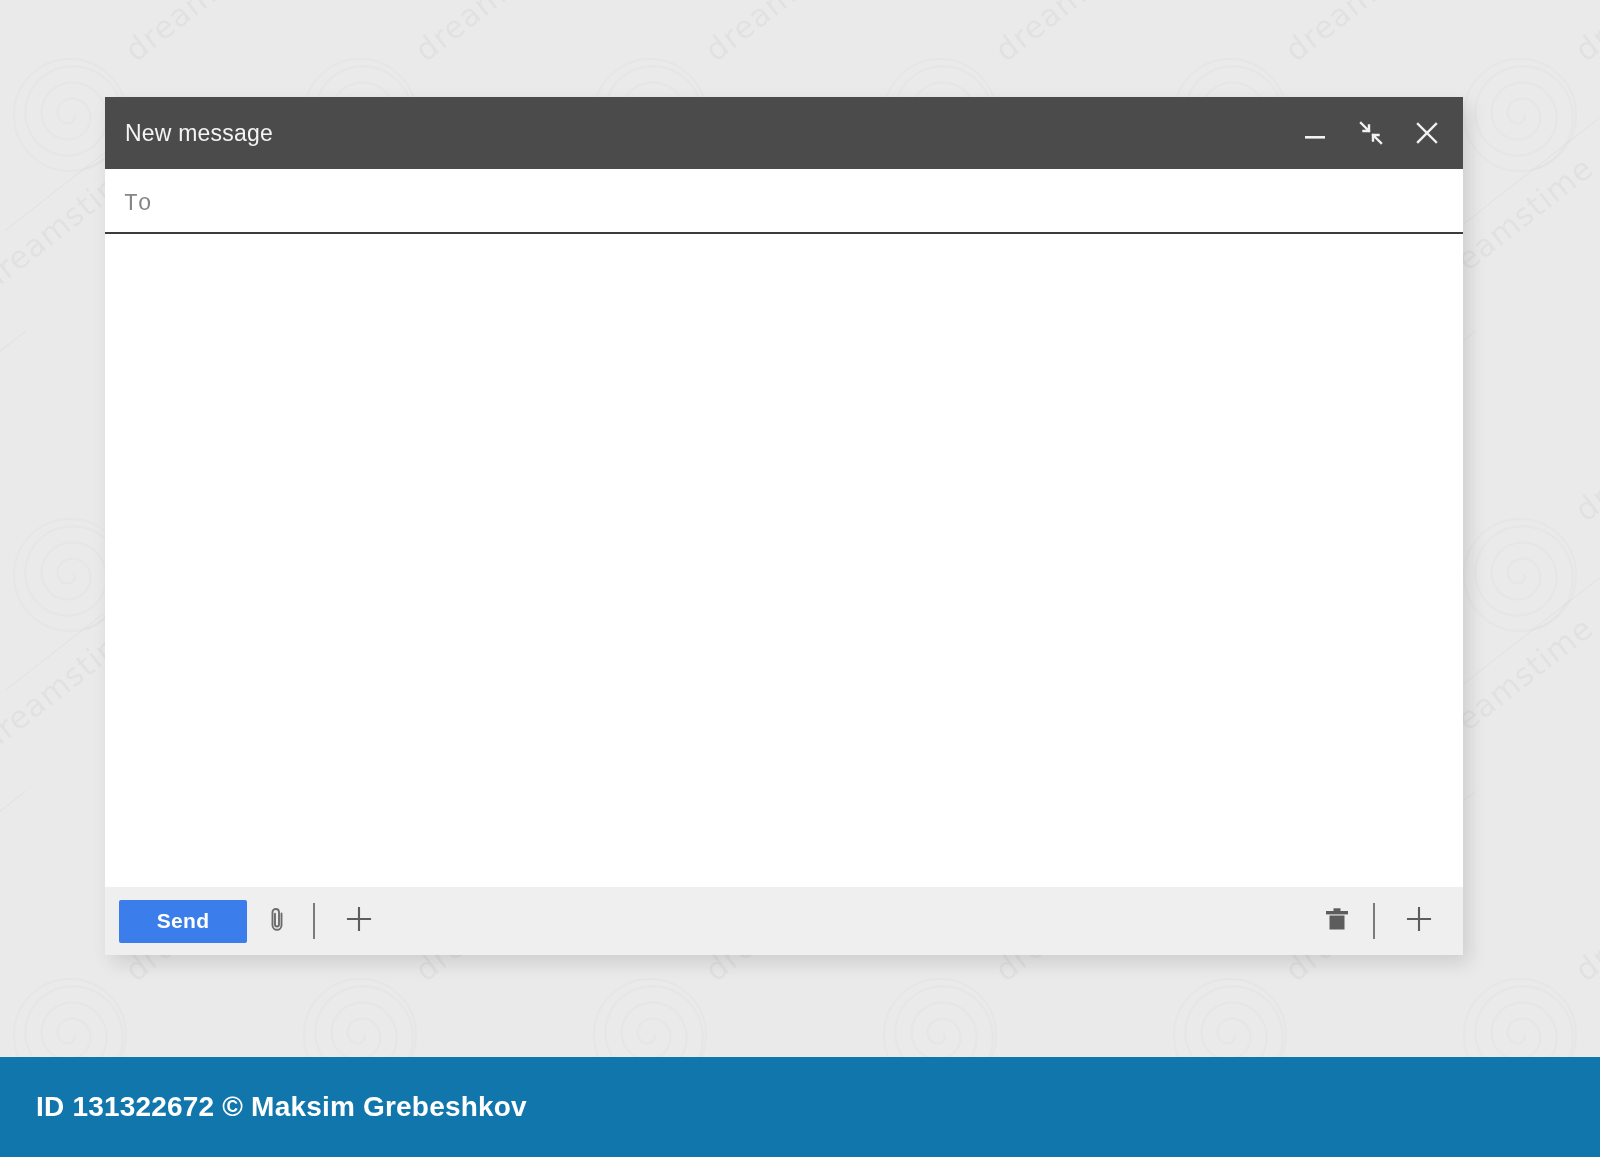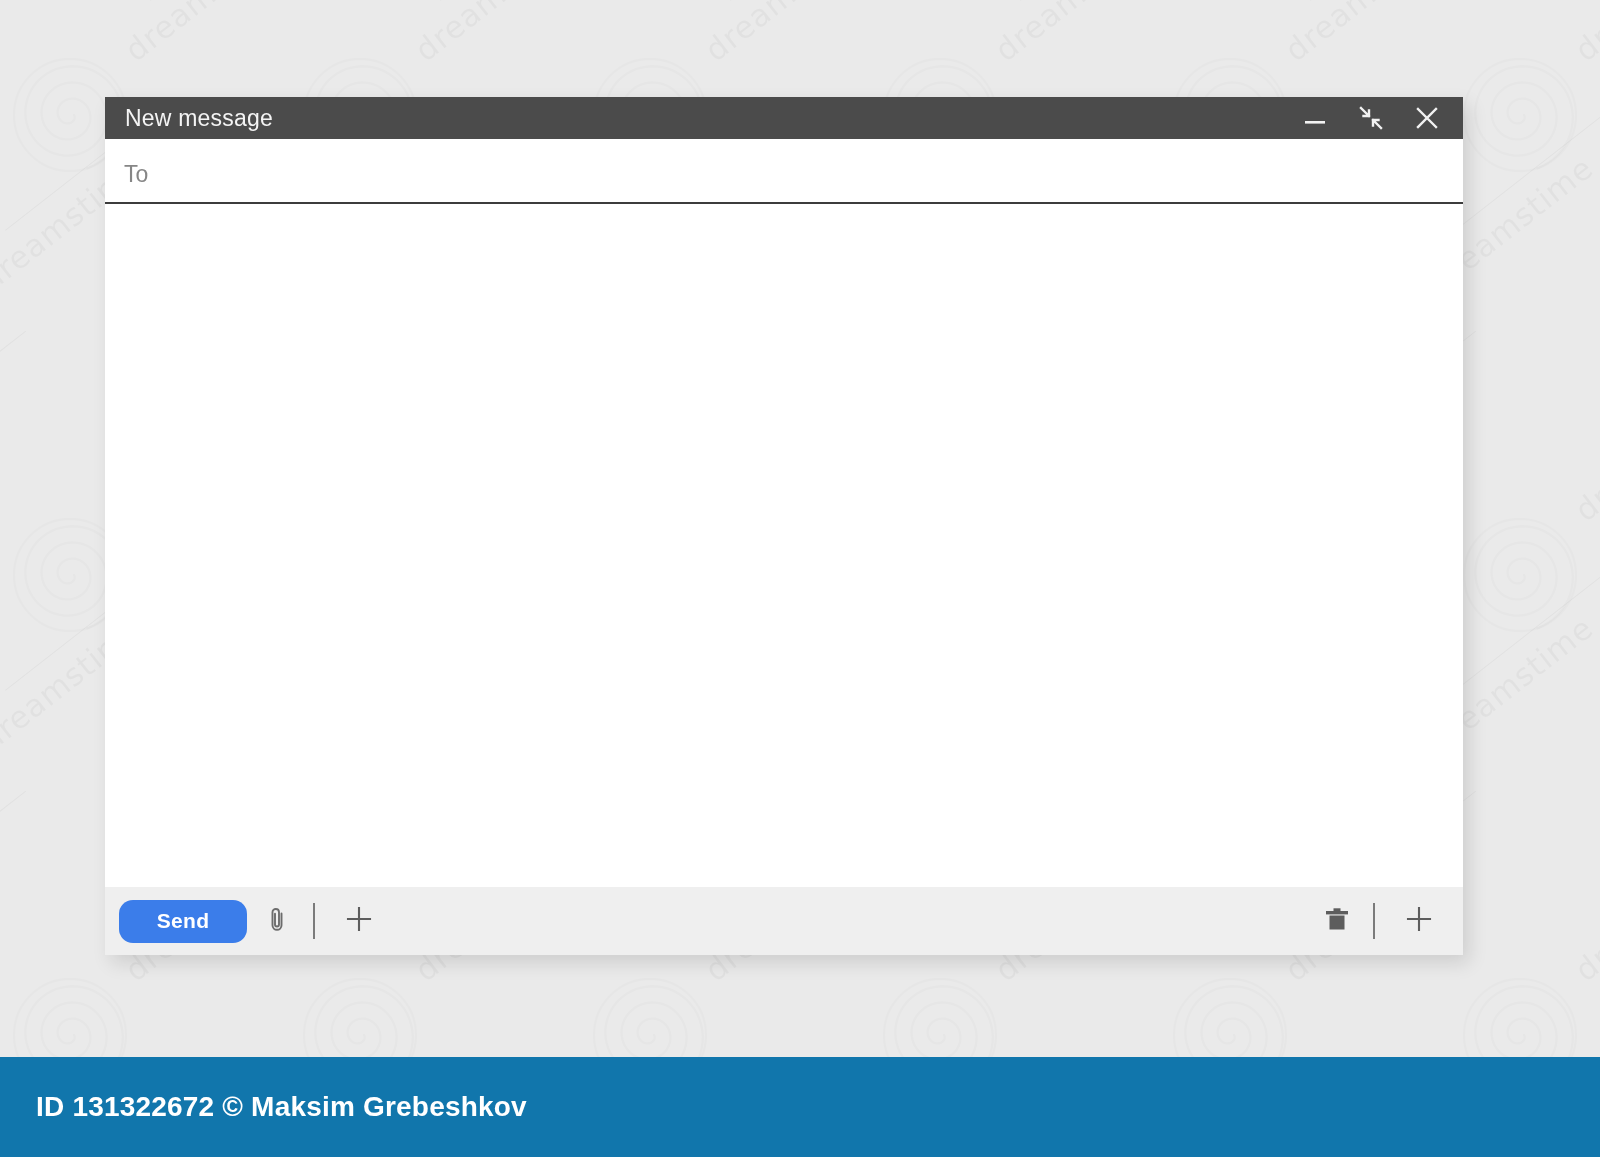--- a/index.html
+++ b/index.html
@@ -71,21 +71,21 @@
     height: 858px;
     background: #ffffff;
     box-shadow: 6px 8px 18px rgba(0,0,0,0.12);
     z-index: 20;
     display: flex;
     flex-direction: column;
   }
 
   
   #title-bar {
-    height: 42px;
+    height: 72px;
     background: #4b4b4b;
     display: flex;
     align-items: center;
     justify-content: space-between;
     flex: 0 0 auto;
     padding: 0 18px 0 20px;
     box-sizing: border-box;
   }
   #window-title {
     color: #f4f4f4;
@@ -116,21 +116,21 @@
     display: flex;
     align-items: center;
     padding-left: 19px;
     box-sizing: border-box;
     background: #fff;
   }
   .field-input {
     border: none;
     outline: none;
     background: transparent;
-    font-family: Liberation Sans, sans-serif;
+    font-family: Liberation Mono, monospace;
     font-size: 23px;
     color: #333;
     width: 95%;
     padding: 0;
     margin-top: 7px;
   }
   .field-input::placeholder {
     color: #868686;
     opacity: 1;
   }
@@ -161,21 +161,21 @@
     box-sizing: border-box;
   }
   .toolbar-group {
     display: flex;
     align-items: center;
   }
   #send-button {
     background: #3b7dea;
     color: #ffffff;
     border: none;
-    border-radius: 14px;
+    border-radius: 2px;
     font-family: "Liberation Sans", sans-serif;
     font-size: 21px;
     font-weight: bold;
     width: 128px;
     height: 43px;
     cursor: pointer;
     letter-spacing: 0.3px;
   }
   .tool-icon {
     width: 44px;

